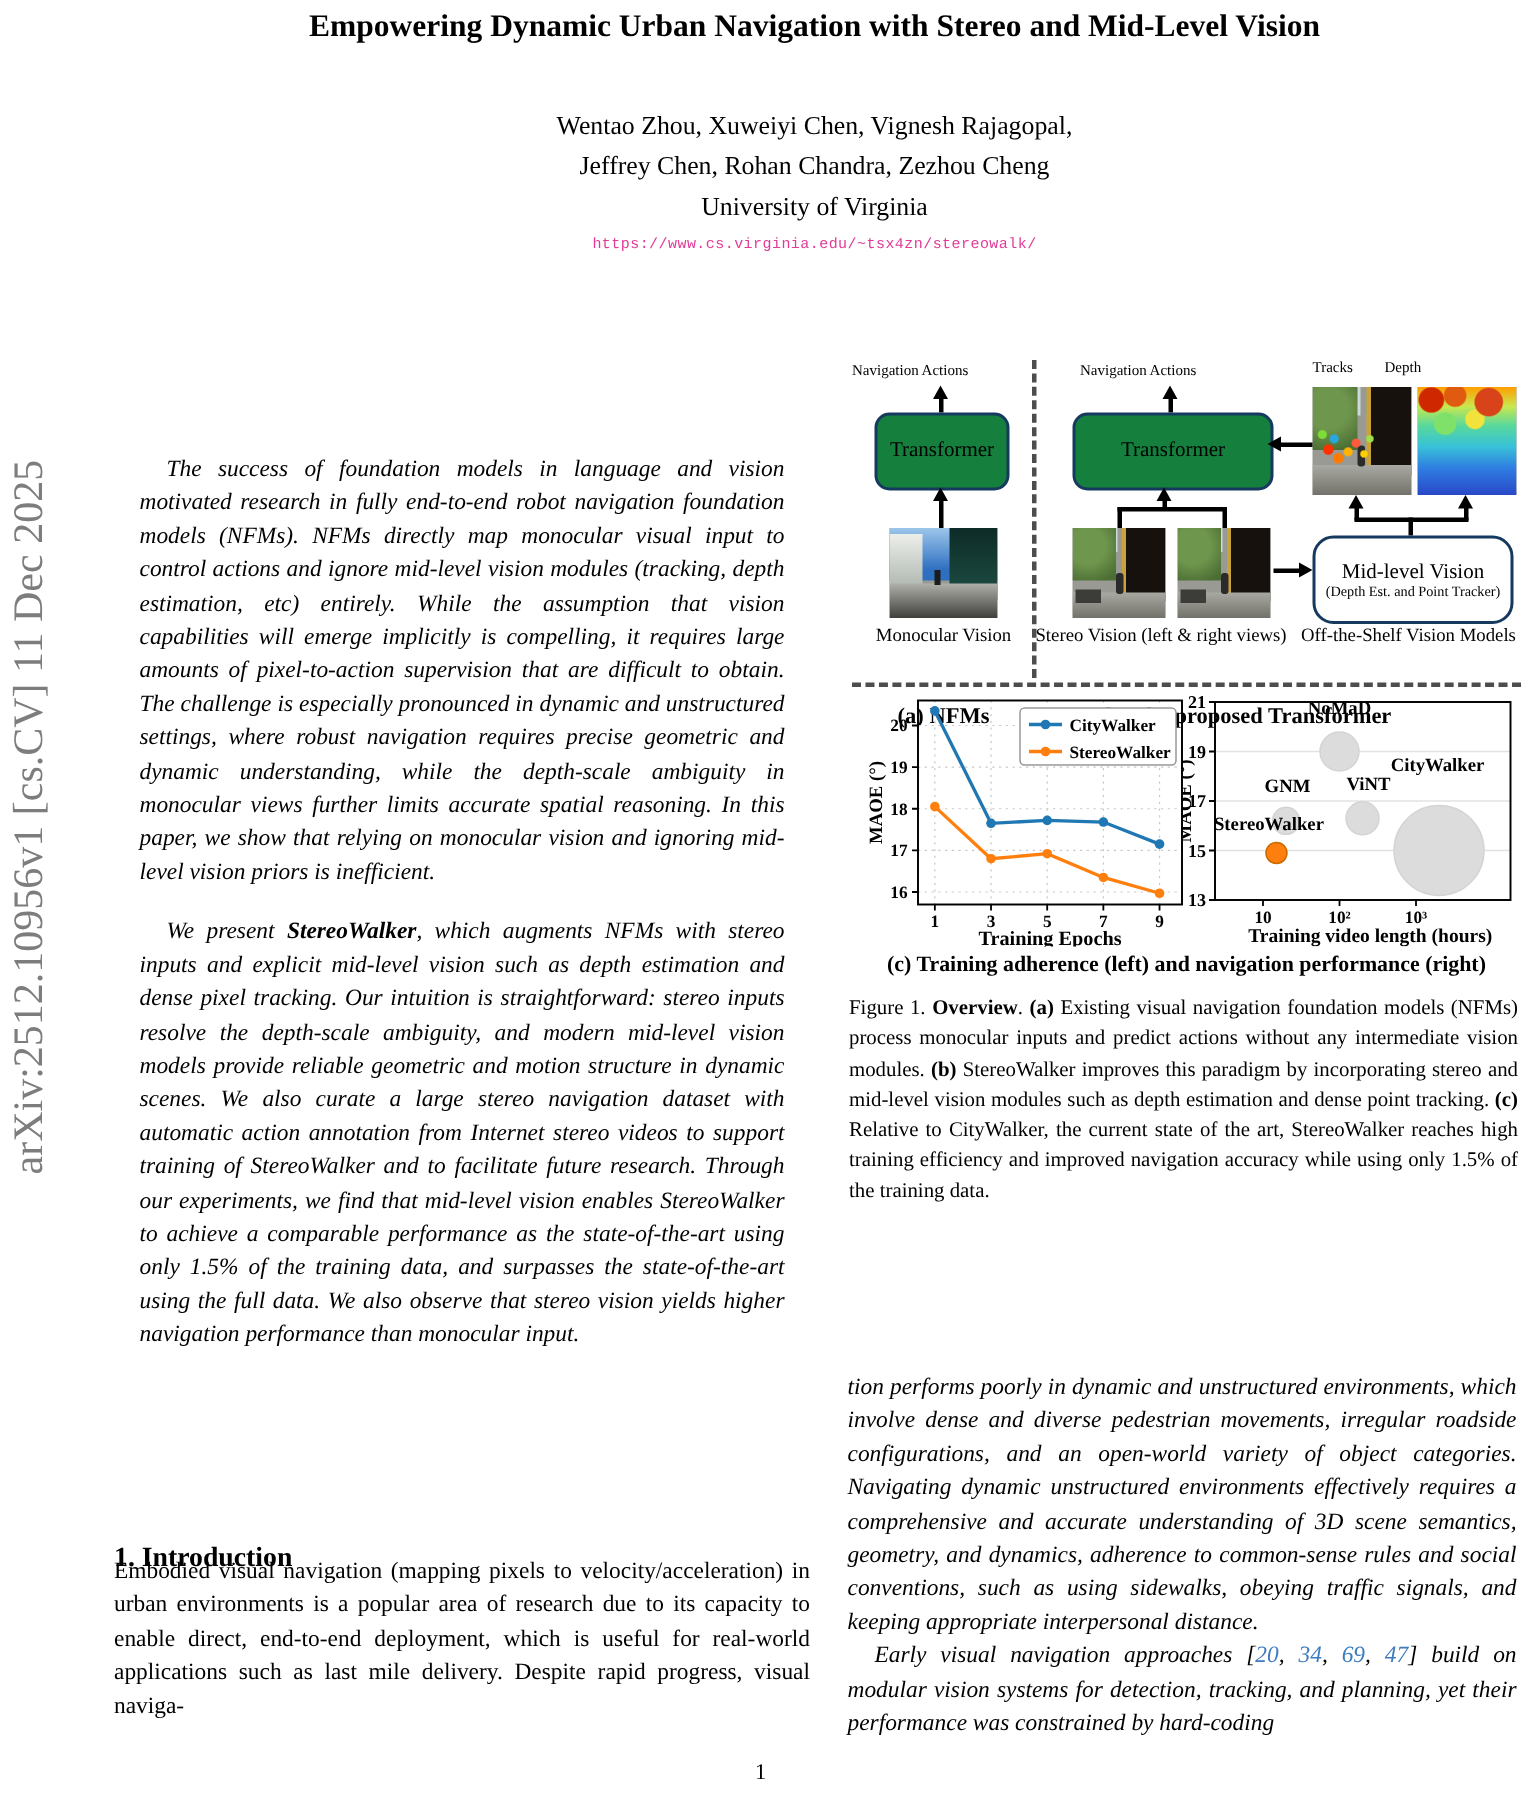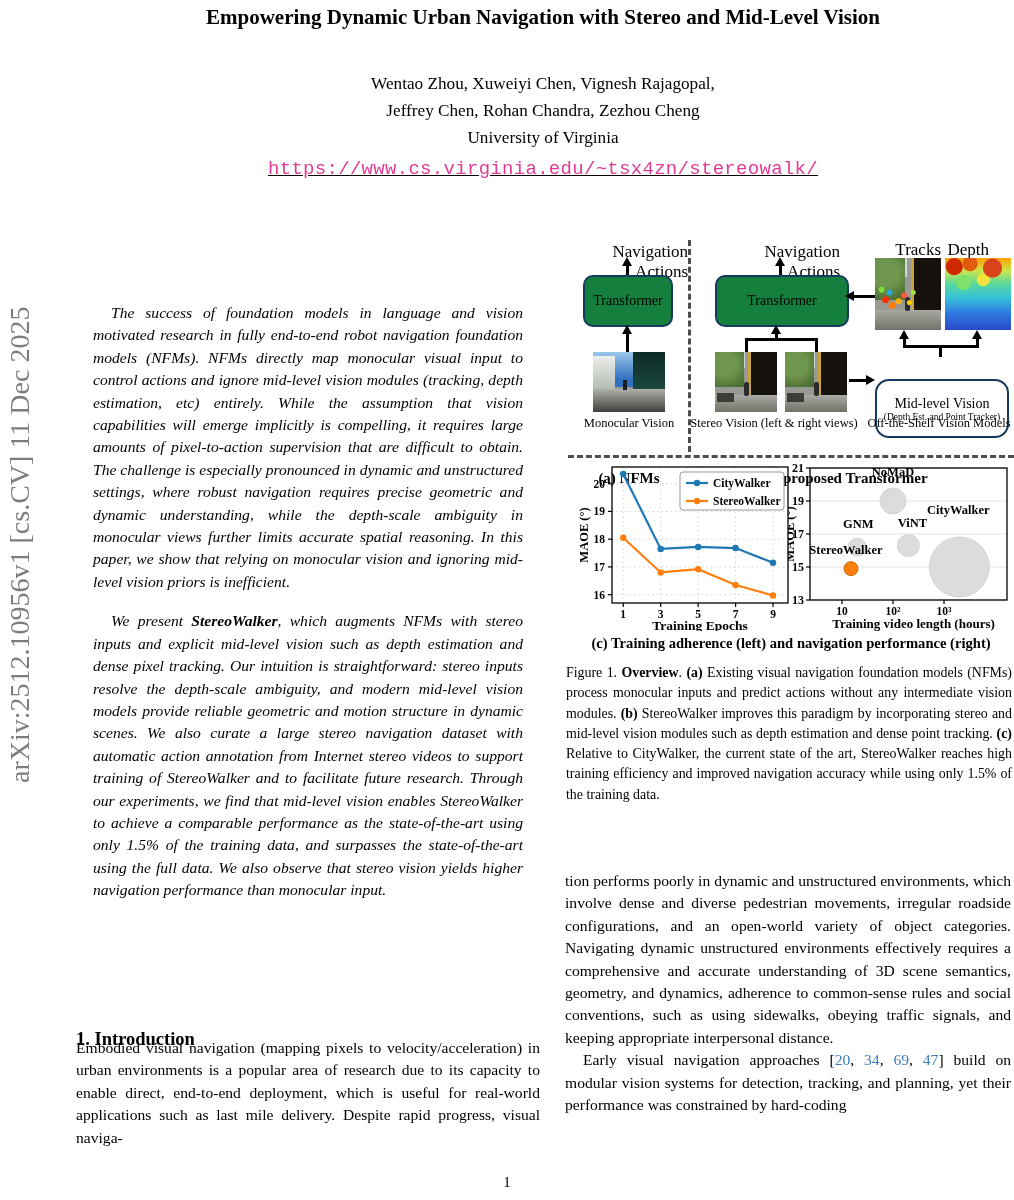--- a/index.html
+++ b/index.html
@@ -5,49 +5,49 @@
   html,body{margin:0;padding:0;background:#ffffff;}
   .page{position:relative;width:1014px;height:1200px;background:#fff;overflow:hidden;
         font-family:"Liberation Serif","DejaVu Serif",serif;color:#000;}
   .abs{position:absolute;}
   .center{text-align:center;}
   .b{font-weight:700;}
   .cite{color:#3e7cbf;}
   
   .title{left:76px;top:5px;width:934px;font-size:21px;font-weight:700;}
   .authors{left:76px;top:70px;width:934px;font-size:17.2px;line-height:27px;}
-  .paper-url{left:76px;top:158px;width:934px;font-size:19px;
-     font-family:"Liberation Mono","DejaVu Sans Mono",monospace;text-decoration:underline;}
+  .paper-url{left:76px;top:158px;width:934px;font-size:10px;
+     font-family:"Liberation Mono","DejaVu Sans Mono",monospace;}
   .paper-url a{color:#e23a96;text-decoration:none;letter-spacing:.3px;}
   
   .arxiv{left:4px;top:197px;height:696px;width:42px;writing-mode:vertical-rl;
      transform:rotate(180deg);font-size:28px;color:#7d7d7d;text-align:center;white-space:nowrap;}
   
   .abs-head{left:76px;top:240px;width:464px;font-size:18.5px;font-weight:700;}
   .abs-body{left:76px;top:285px;width:464px;font-size:15.6px;line-height:22.4px;font-style:italic;}
   .abs-body p{margin:17px;text-indent:18px;text-align:justify;}
   .intro-head{left:76px;top:1029px;width:464px;font-size:18.5px;font-weight:700;}
   .intro-body{left:76px;top:1037px;width:464px;font-size:15.6px;line-height:22.4px;text-align:justify;}
   .intro-body p{margin:0;}
   
   .fig-caption{left:566px;top:663px;width:446px;font-size:13.9px;line-height:20.3px;text-align:justify;}
-  .body-col{left:565px;top:870px;width:446px;font-size:15.6px;line-height:22.4px;text-align:justify;}
+  .body-col{left:565px;top:914px;width:446px;font-size:15.6px;line-height:22.4px;text-align:justify;font-style:italic;}
   .body-col p{margin:0;}
   .body-col p.ind{text-indent:18px;}
   .pagenum{left:0;top:1174px;width:1014px;text-align:center;font-size:15px;}
   
   .figure{left:568px;top:238px;width:446px;height:424px;}
   .figure .abs{position:absolute;}
-  .flabel{font-size:17px;text-align:right;}
+  .flabel{font-size:10px;text-align:left;}
   .flabel-sm{font-size:12.5px;text-align:center;}
   .fcap{font-size:15px;font-weight:700;text-align:center;margin-top:38px;}
   .nbox{border:2.5px solid #15395f;border-radius:10px;background:#15803d;
         display:flex;align-items:center;justify-content:center;font-size:14px;}
   .nbox2{border:2.5px solid #15395f;border-radius:14px;background:#fff;
-        display:flex;flex-direction:column;align-items:center;justify-content:center;margin-top:22px;}
+        display:flex;flex-direction:column;align-items:center;justify-content:center;}
   .stem-v{width:2.5px;background:#000;}
   .stem-h{height:2.5px;background:#000;}
   .ah-up{width:0;height:0;border-left:5px solid transparent;border-right:5px solid transparent;border-bottom:9px solid #000;}
   .ah-left{width:0;height:0;border-top:5px solid transparent;border-bottom:5px solid transparent;border-right:9px solid #000;}
   .ah-right{width:0;height:0;border-top:5px solid transparent;border-bottom:5px solid transparent;border-left:9px solid #000;}
   .dash-v{border-left:3px dashed #4d4d4d;}
   .dash-h{border-top:3px dashed #4d4d4d;}
   
   .scene{position:absolute;overflow:hidden;background:#9a9a94;}
   .scene>div{position:absolute;}

